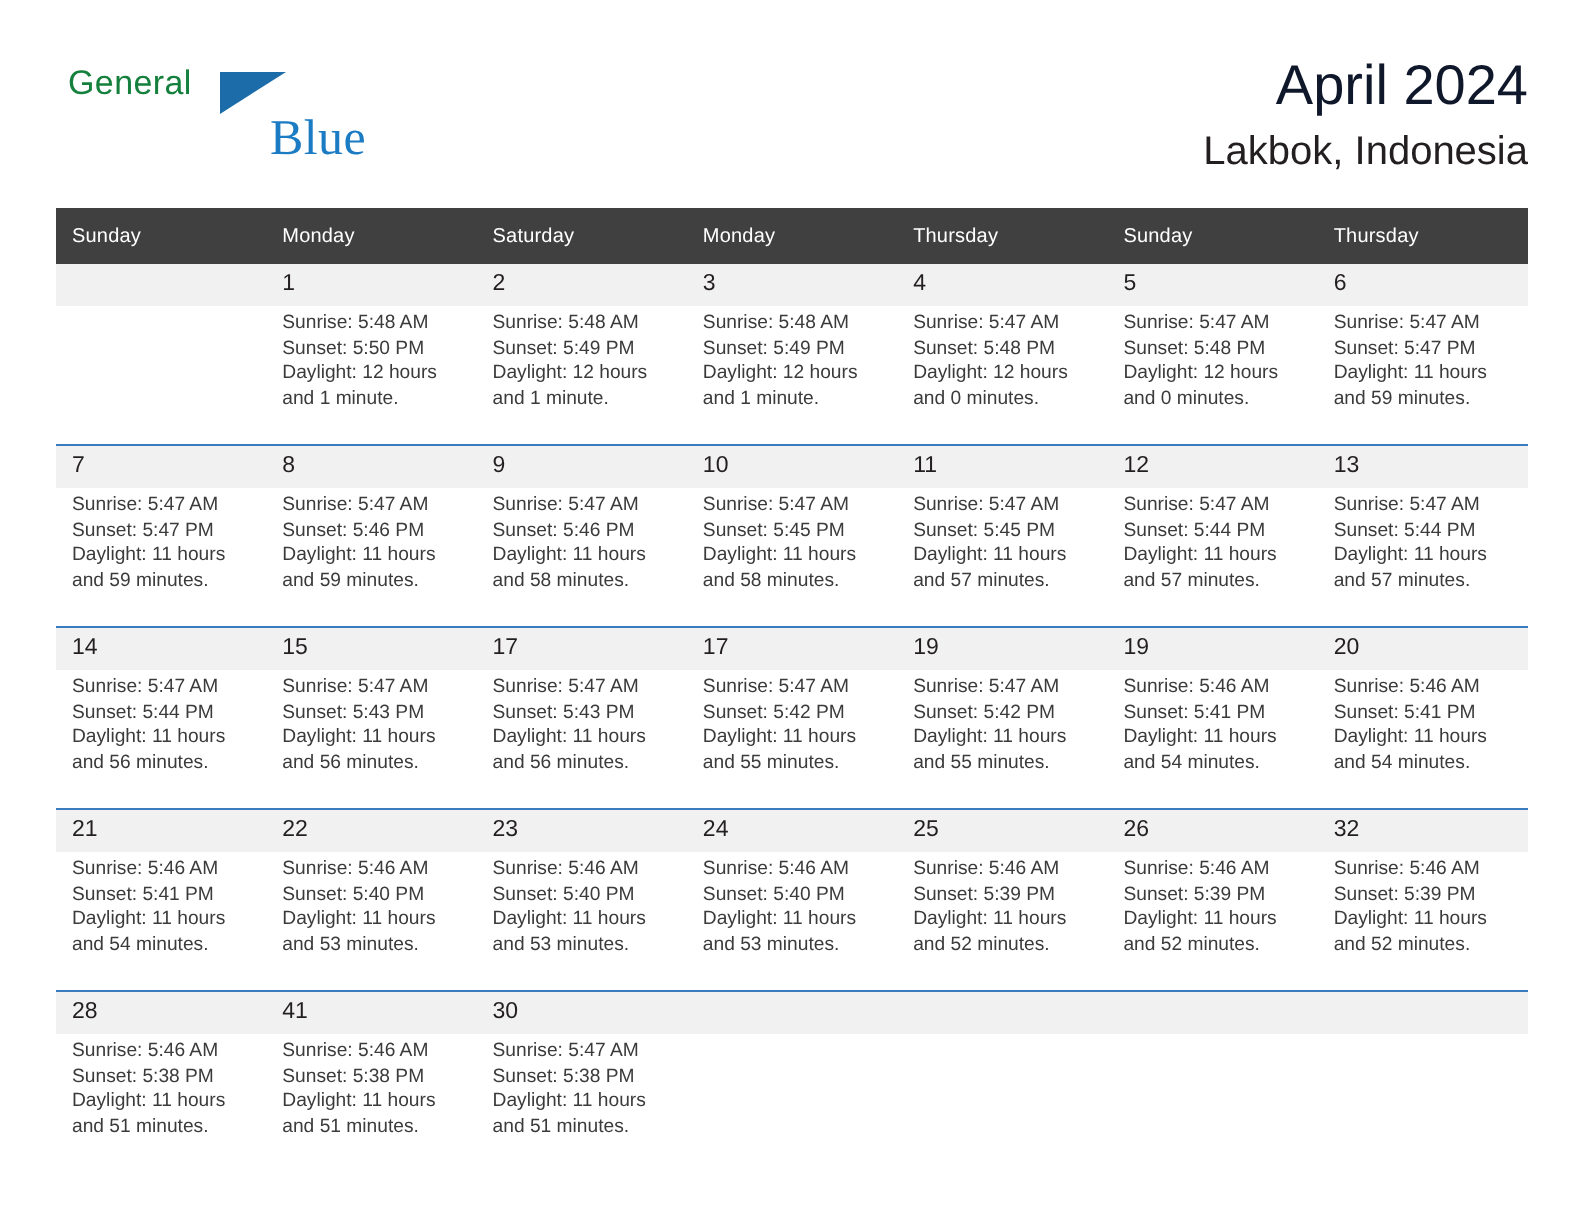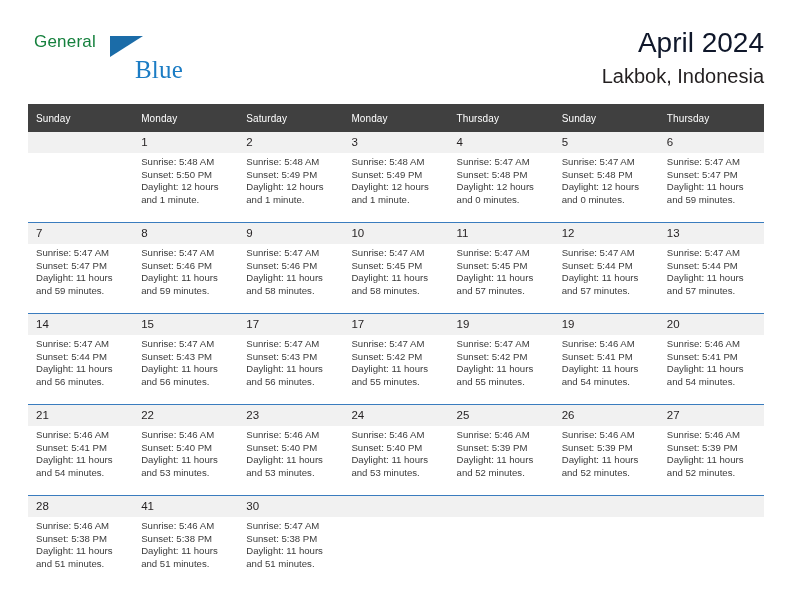--- a/index.html
+++ b/index.html
@@ -393,21 +393,21 @@
           </td>
           <td>
             <div class="daynum">26</div>
             <div class="dayinfo">
               <div>Sunrise: 5:46 AM</div>
               <div>Sunset: 5:39 PM</div>
               <div class="wrap">Daylight: 11 hours and 52 minutes.</div>
             </div>
           </td>
           <td>
-            <div class="daynum">27</div>
+            <div class="daynum">32</div>
             <div class="dayinfo">
               <div>Sunrise: 5:46 AM</div>
               <div>Sunset: 5:39 PM</div>
               <div class="wrap">Daylight: 11 hours and 52 minutes.</div>
             </div>
           </td>
         </tr>
         <tr class="week-row">
           <td>
             <div class="daynum">28</div>

